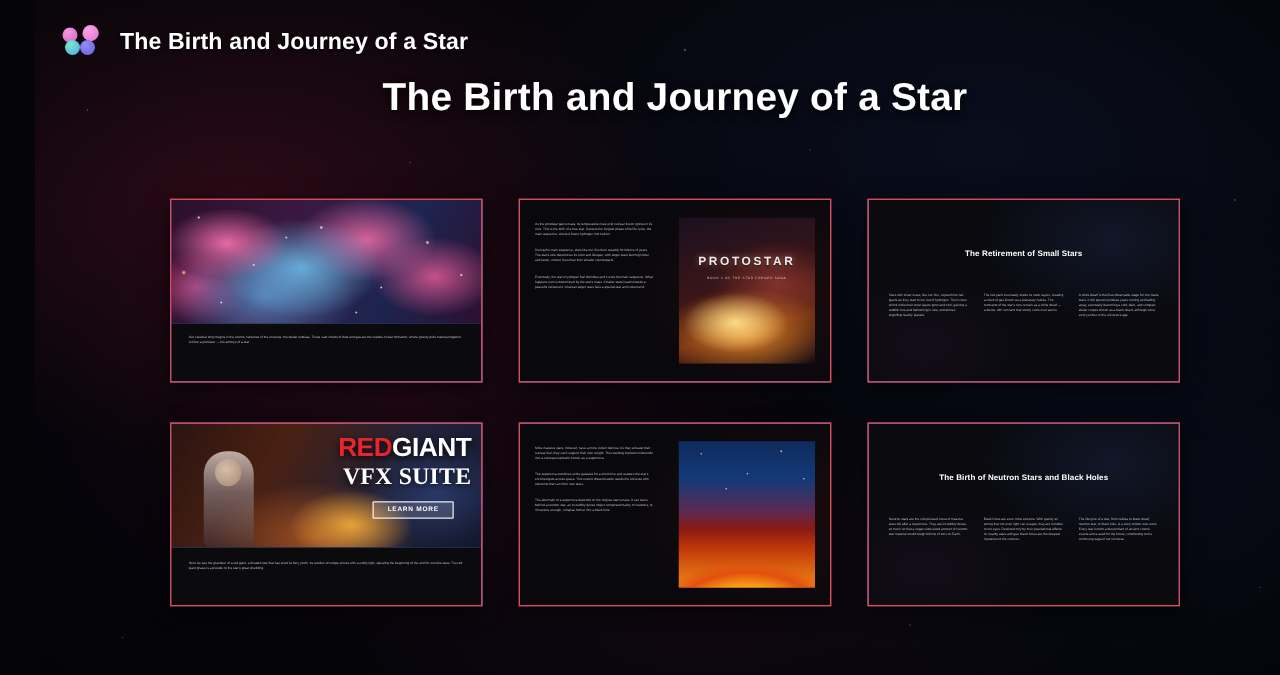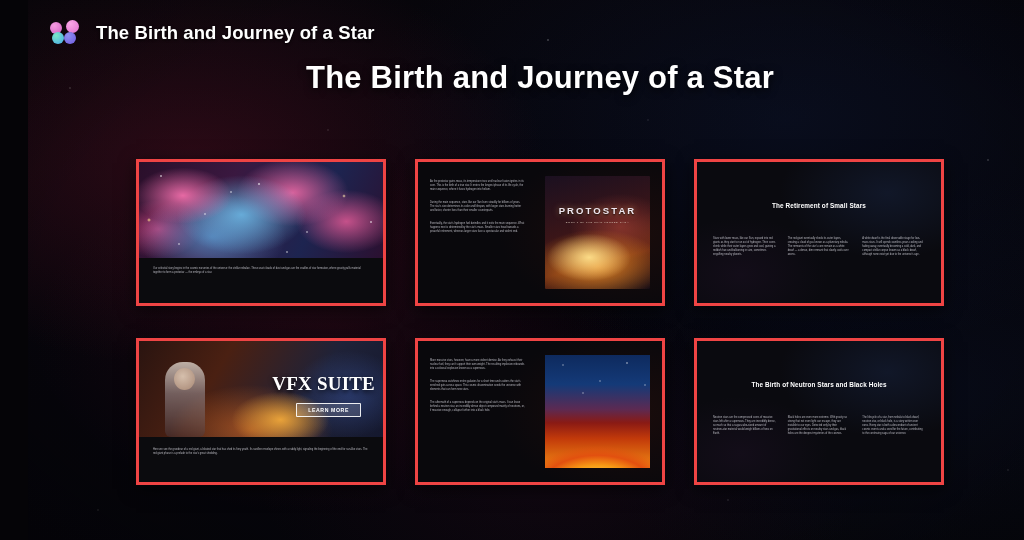--- a/index.html
+++ b/index.html
@@ -115,21 +115,21 @@
     display: grid;
     grid-template-columns: 250px 250px 250px;
     grid-template-rows: 147px 147px;
     column-gap: 29px;
     row-gap: 32px;
     z-index: 4;
   }
 
   .slide {
     position: relative;
-    border: 3px solid #ef4444;
+    border: 1px solid #ef4444;
     background: #3b82f6;
     overflow: hidden;
     box-shadow: 0 4px 16px rgba(0,0,0,.6);
   }
 
   
   .s1-img {
     position: absolute;
     top: 0; left: 0;
     width: 100%;
@@ -390,20 +390,23 @@
           <div class="micro">Stars with lower mass, like our Sun, expand into red giants as they start to run out of hydrogen. Their cores shrink while their outer layers grow and cool, gaining a reddish hue and ballooning in size, sometimes engulfing nearby planets.</div>
           <div class="micro">The red giant eventually sheds its outer layers, creating a cloud of gas known as a planetary nebula. The remnants of the star's core remain as a white dwarf — a dense, dim remnant that slowly cools over aeons.</div>
           <div class="micro">A white dwarf is the final observable stage for low-mass stars. It will spend countless years cooling and fading away, eventually becoming a cold, dark, and compact stellar corpse known as a black dwarf, although none exist yet due to the universe's age.</div>
         </div>
       </div>
     </div>
 
     <div class="slide">
       <div class="s4-ad">
         <div class="ad-figure"></div>
+        <div class="ad-headline">
+          <span class="ad-red">RED</span><span class="ad-white">GIANT</span>
+        </div>
         <div class="ad-sub">VFX SUITE</div>
         <div class="ad-btn">LEARN MORE</div>
       </div>
       <div class="s4-caption">
         <div class="micro">Here we see the grandeur of a red giant, a bloated star that has shed its fiery youth. Its swollen envelope shines with a ruddy light, signaling the beginning of the end for sun-like stars. The red giant phase is a prelude to the star's great shedding.</div>
       </div>
     </div>
 
     <div class="slide">
       <div class="s5-wrap">

